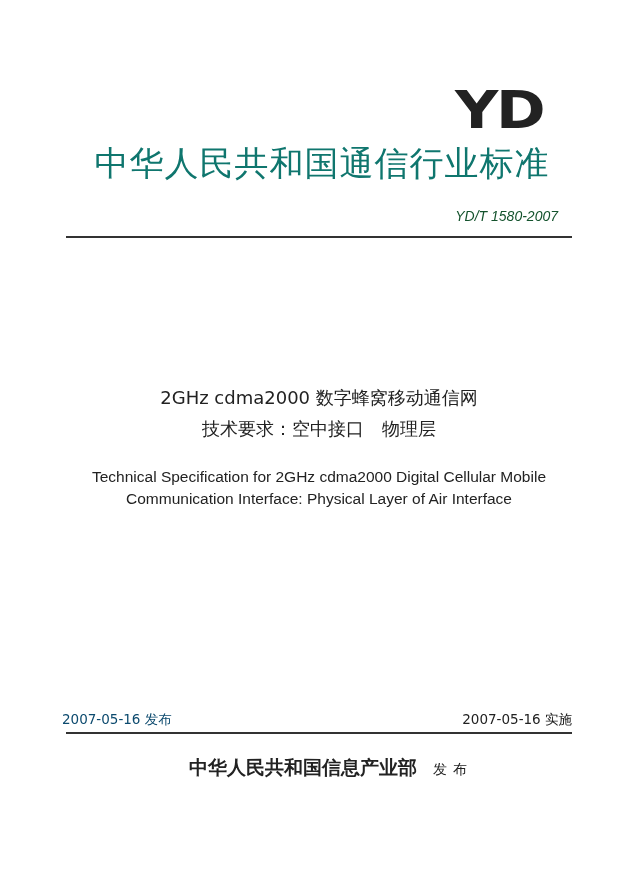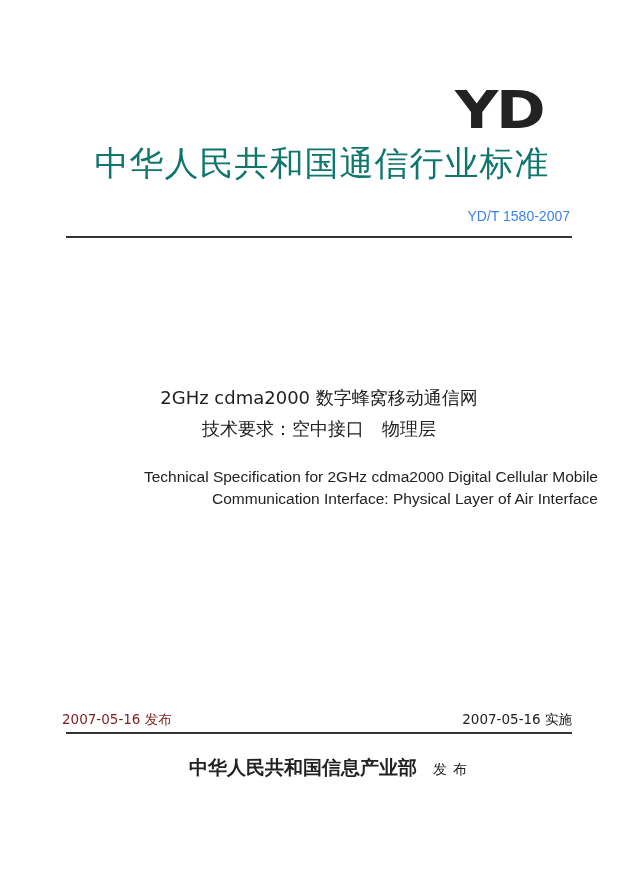--- a/index.html
+++ b/index.html
@@ -13,33 +13,33 @@
       left: 455px; top: 85px; width: 90px; height: 50px;
       font-family: "DejaVu Sans", sans-serif; font-weight: 900; font-size: 52px;
       line-height: 50px; letter-spacing: -2px; color: #222;
       transform: scaleX(1.15); transform-origin: left top;
     }
     .industry-title {
       left: 62px; top: 140px; width: 520px; text-align: center;
       font-size: 34px; letter-spacing: 1px; line-height: 46px; color: #0f766e;
     }
     .std-number {
-      right: 68px; top: 208px;
-      font-family: "Liberation Sans", sans-serif; font-size: 14px; color: #3b82f6;
+      right: 80px; top: 208px;
+      font-family: "Liberation Sans", sans-serif; font-size: 14px; color: #14532d; font-style: italic;
     }
     .rule { left: 66px; width: 506px; height: 2px; background: #333; }
     .title-cn {
       left: 40px; width: 558px; text-align: center;
       font-size: 18px; line-height: 32px; color: #222;
     }
     .title-en {
-      left: 40px; width: 558px; text-align: right;
+      left: 40px; width: 558px; text-align: center;
       font-family: "Liberation Sans", sans-serif; font-size: 15.5px; line-height: 22px; color: #222;
     }
-    .date-left { left: 62px; top: 711px; font-size: 13.5px; color: #7f1d1d; }
+    .date-left { left: 62px; top: 711px; font-size: 13.5px; color: #0c4a6e; }
     .date-right { right: 66px; top: 711px; font-size: 13.5px; color: #222; margin-left: 23px; }
     .publisher {
       left: 0; width: 638px; top: 755px; text-align: center;
       font-family: "DejaVu Serif", serif; font-weight: bold; font-size: 19px; color: #222; padding-left: 12px;
     }
     .publisher .suffix { font-weight: normal; font-size: 14px; margin-left: 16px; letter-spacing: 6px; }
   </style>
 </head>
 <body>
 

